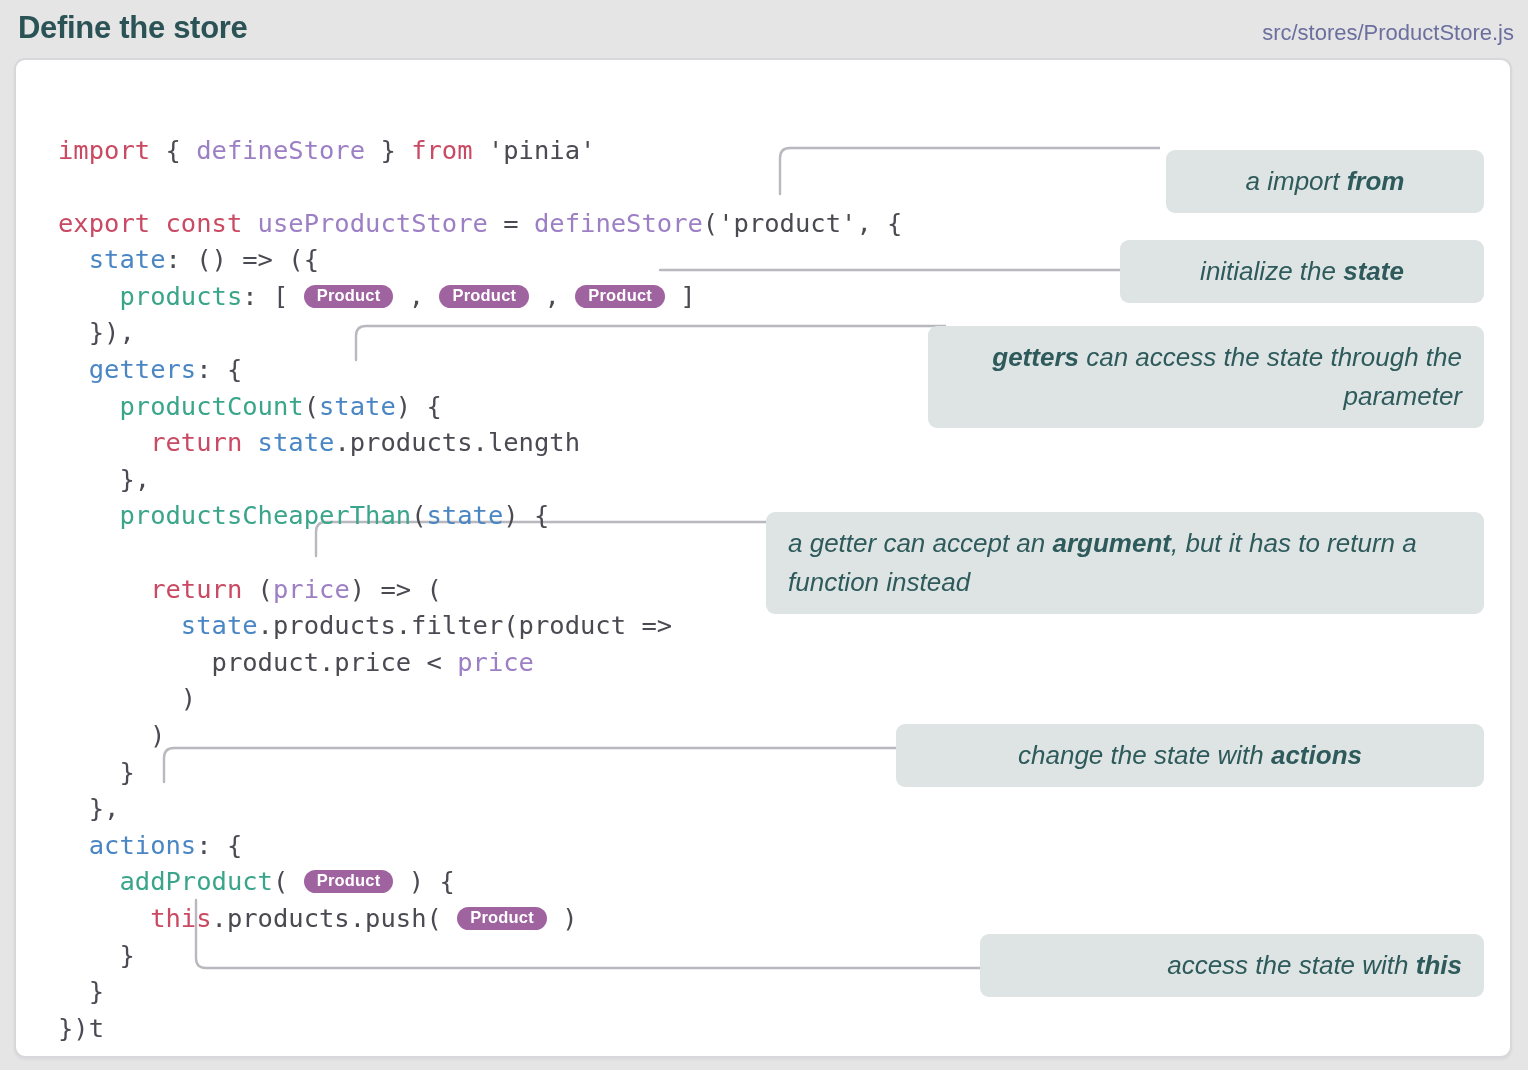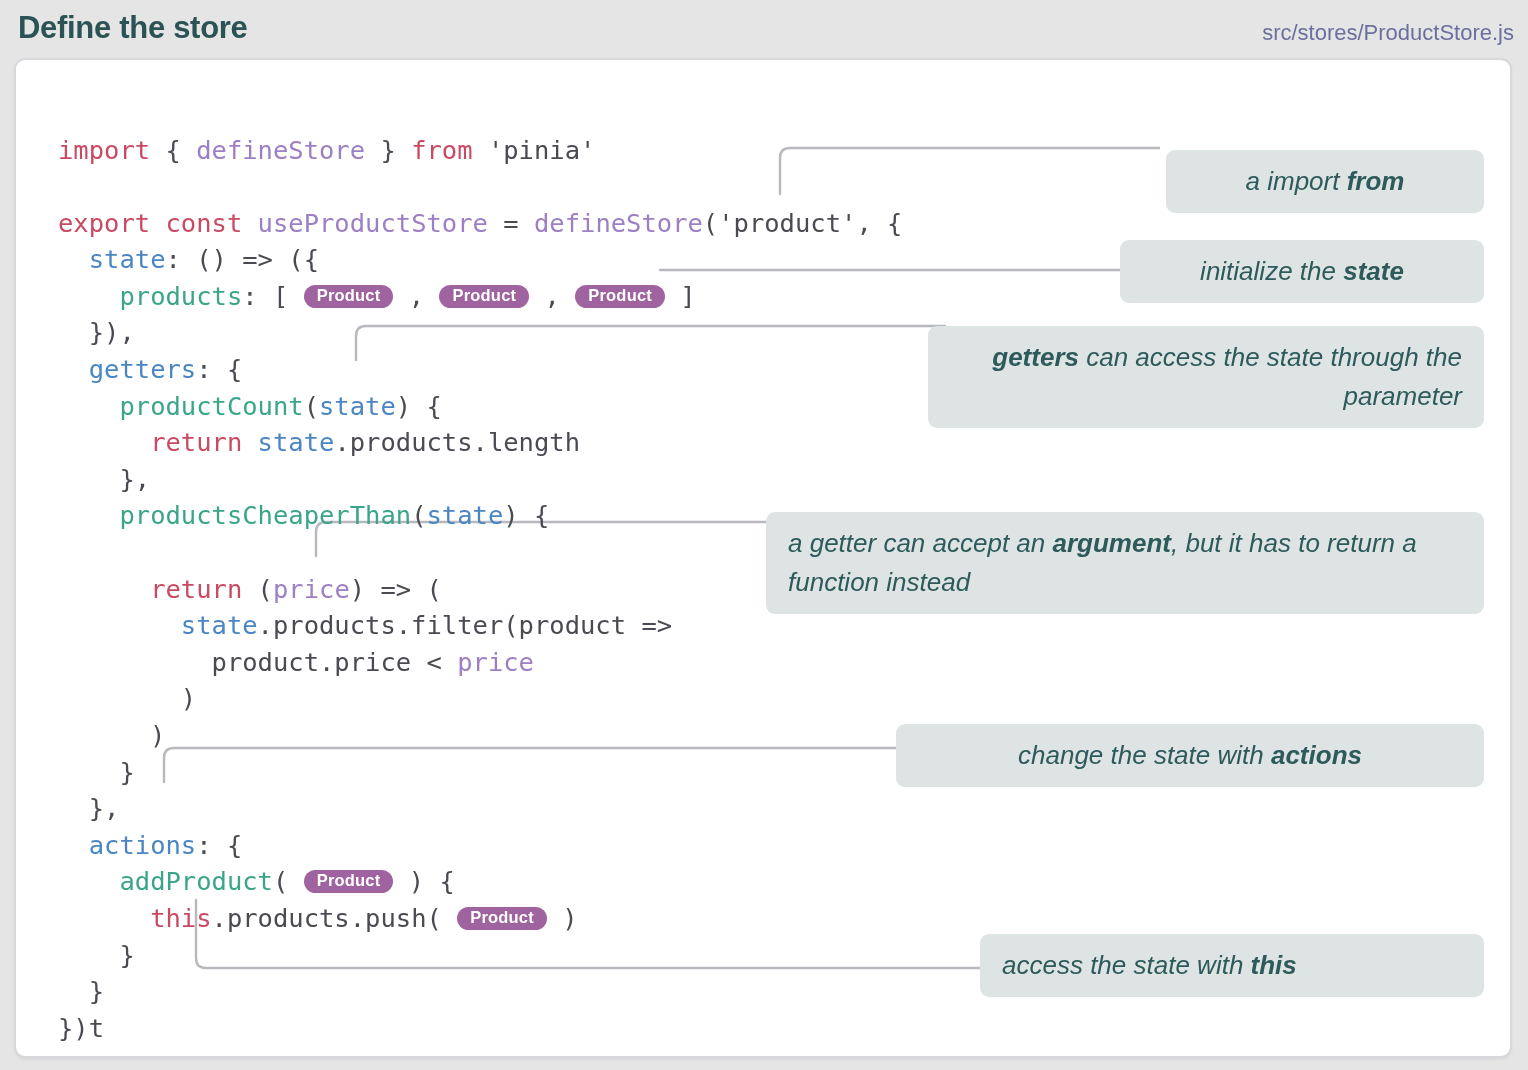--- a/index.html
+++ b/index.html
@@ -172,16 +172,16 @@
     <div class="note" id="note-unique-name" style="left:1150px; top:90px; width:318px; text-align:center;"><span>a import </span><b>from</b></div>
 
     <div class="note" id="note-initialize-state" style="left:1104px; top:180px; width:364px; text-align:center;"><span>initialize the </span><b>state</b></div>
 
     <div class="note" id="note-getters-access-state" style="left:912px; top:266px; width:556px;text-align:right;"><b>getters</b><span> can access the state through the parameter</span></div>
 
     <div class="note" id="note-getter-argument" style="left:750px; top:452px; width:718px;"><span>a getter can accept an </span><b>argument</b><span>, but it has to return a function instead</span></div>
 
     <div class="note" id="note-change-state-actions" style="left:880px; top:664px; width:588px; text-align:center;"><span>change the state with </span><b>actions</b></div>
 
-    <div class="note" id="note-access-state-this" style="left:964px; top:874px; width:504px; text-align:left;"><span>access the state with </span><b>this</b></div>
+    <div class="note" id="note-access-state-this" style="left:964px; top:874px; width:504px; text-align:right;"><span>access the state with </span><b>this</b></div>
 
   </div>
 </div>
 
 </body></html>

